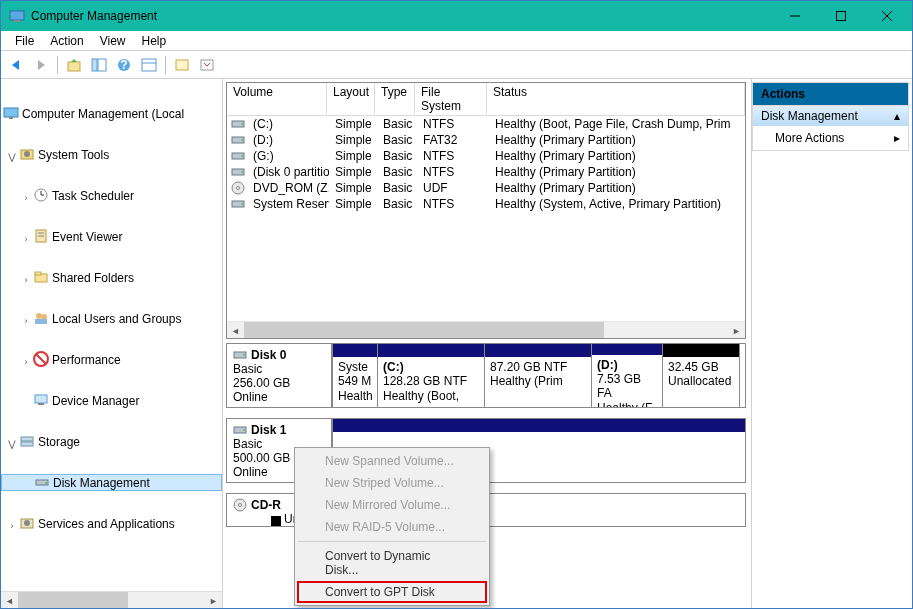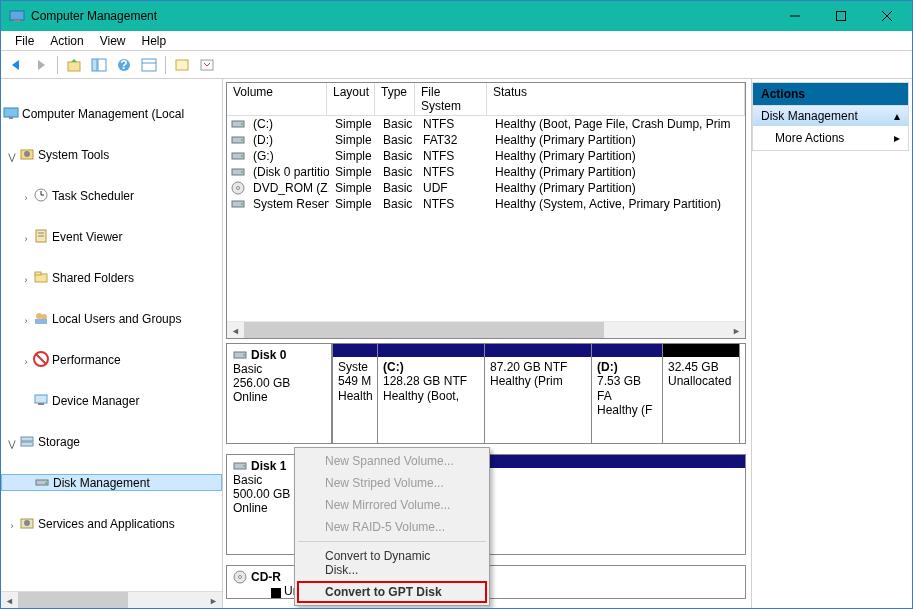--- a/index.html
+++ b/index.html
@@ -48,35 +48,35 @@
 .c-typ { width:40px; }
 .c-fs  { width:72px; }
 .c-stat{ flex:1; }
 .vlist-scroll { height:17px; background:#f0f0f0; display:flex; border-top:1px solid #e8e8e8;}
 .vlist-scroll .sb-btn { width:17px; height:17px; display:flex; align-items:center; justify-content:center; color:#606060; font-size:9px;}
 .vlist-scroll .track { flex:1; }
 .vlist-scroll .thumb { width:360px; height:100%; background:#cdcdcd; }
 
 
 .graphical { flex:1; margin:4px 5px 4px 3px; overflow:hidden; position:relative; }
-.diskrow { display:flex; border:1px solid #888; margin-bottom:10px; height:101px; }
+.diskrow { display:flex; border:1px solid #888; margin-bottom:10px; height:65px; }
 .diskhead { width:105px; border-right:1px solid #888; padding:4px 6px; background:#fff; }
 .diskhead .dtitle { font-weight:bold; display:flex; align-items:center; gap:4px;}
 .diskparts { flex:1; display:flex; }
 .partbox { border:1px solid #888; margin:-1px -1px -1px 0; padding:0; display:flex; flex-direction:column; }
 .partbox .bar { height:13px; background:#101078; }
 .partbox .bar.black { background:#000; }
 .partbox .plabel { padding:3px 5px; font-size:12px; line-height:1.2; overflow:hidden; }
 
 
 .ctxmenu { position:absolute; left:293px; top:446px; width:196px; background:#f0f0f0; border:1px solid #a0a0a0; box-shadow:3px 3px 4px rgba(0,0,0,0.25); padding:2px; z-index:50; }
 .ctxitem { padding:4px 20px 4px 28px; color:#333; }
 .ctxitem.disabled { color:#9c9c9c; }
 .ctxsep { height:1px; background:#d0d0d0; margin:3px 1px; }
-.ctxitem.hl { border:2px solid #e00000; padding:2px 18px 2px 26px;font-weight:bold; }
+.ctxitem.hl { border:2px solid #e00000; padding:2px 18px 2px 26px; }
 
 
 .actions-pane { width:160px; }
 .ahdr { background:#0369a1; padding:4px 8px; font-weight:bold; border:1px solid #d8d8d8; margin:3px 3px 0 0; }
 .ablue { background:linear-gradient(#dfefff,#bcdcf6); padding:3px 8px; display:flex; justify-content:space-between; align-items:center; border-left:1px solid #d8d8d8; border-right:1px solid #d8d8d8; margin:0 3px 0 0;}
 .aact { padding:5px 8px 5px 22px; display:flex; justify-content:space-between; align-items:center; border-left:1px solid #d8d8d8; border-right:1px solid #d8d8d8; border-bottom:1px solid #d8d8d8; margin:0 3px 0 0;}
 
 
 svg { display:block; }
 </style>

